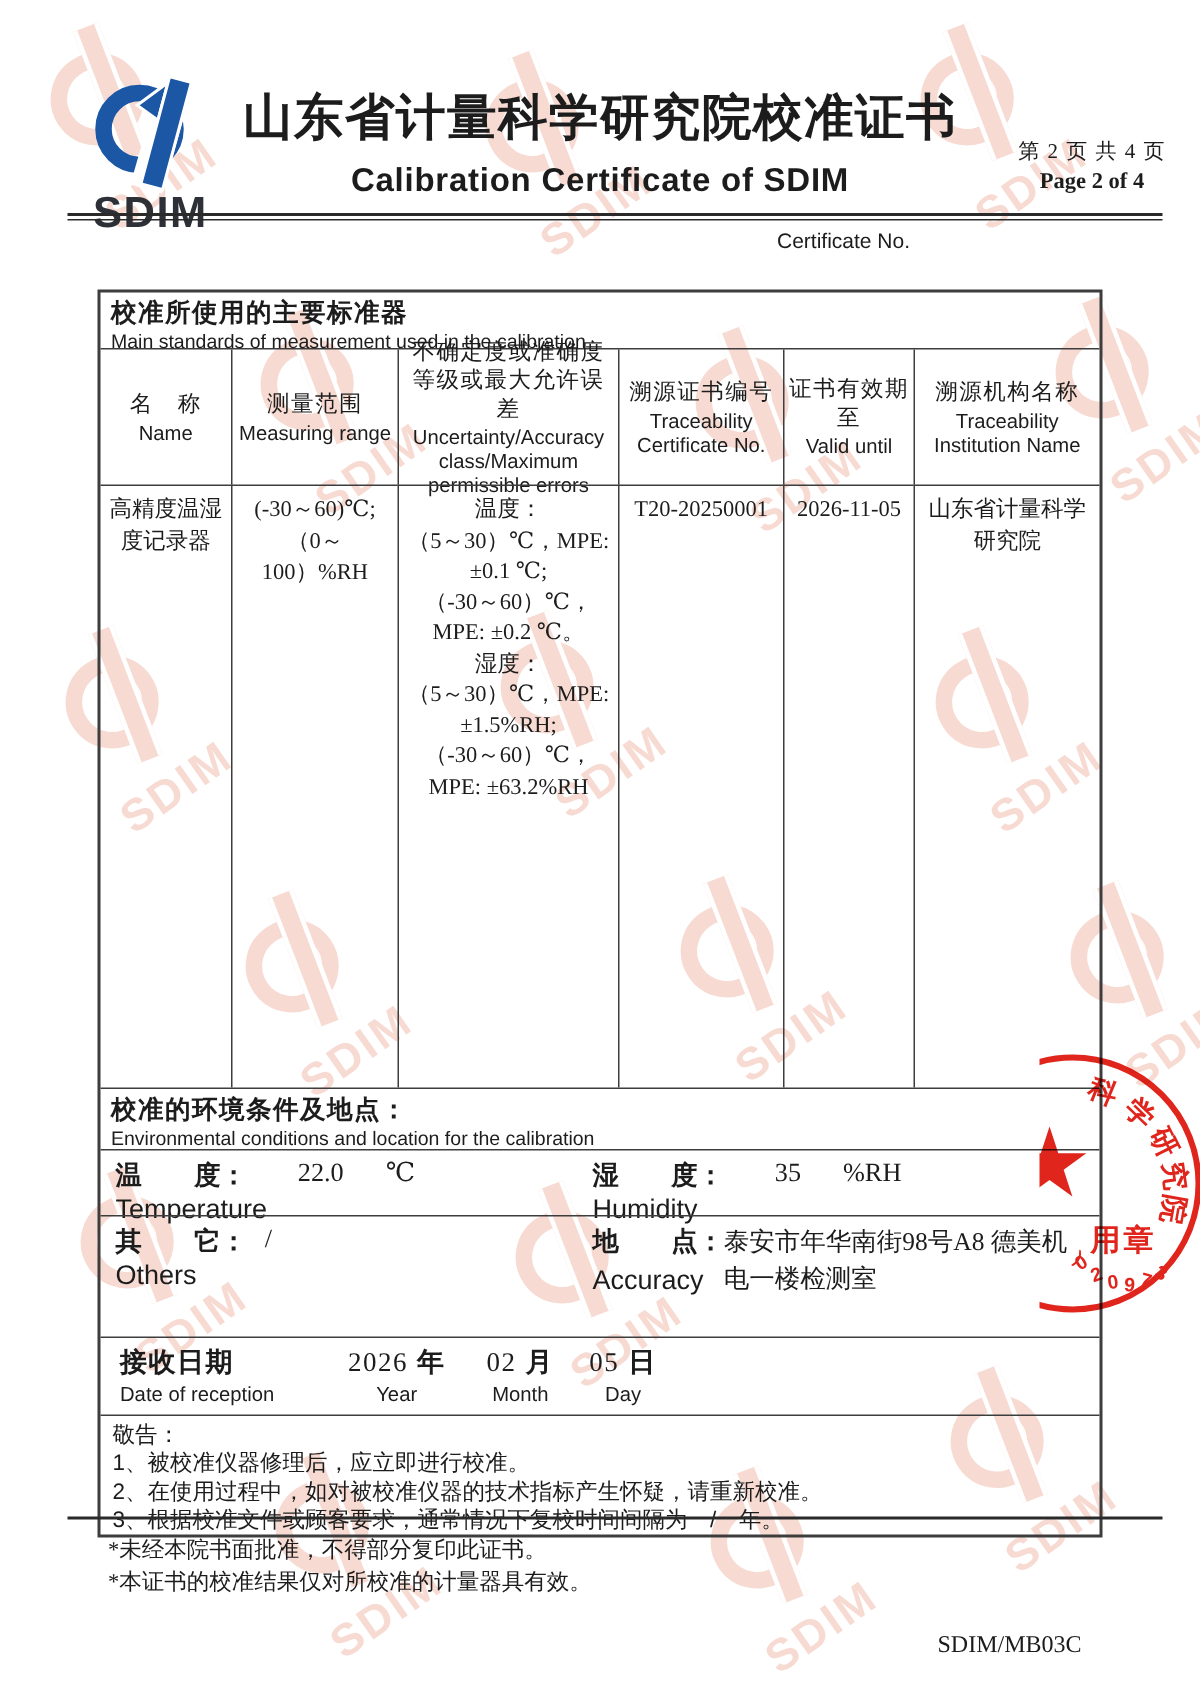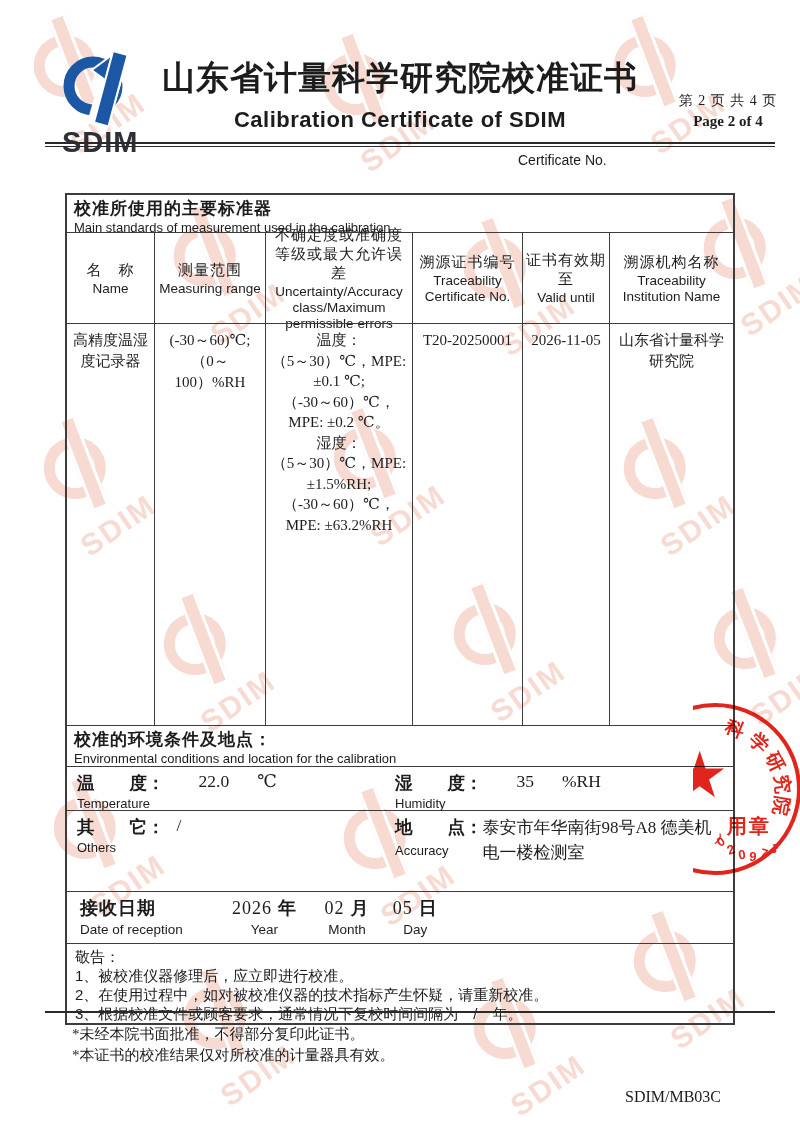--- a/index.html
+++ b/index.html
@@ -55,21 +55,21 @@
   .env-title .en{font-size:13px;}
   .cond-row{position:relative;border-top:1px solid var(--border);}
   .row-th{height:44px;}
   .row-others{height:59px;}
   .grp-left{position:absolute;left:10px;top:4px;}
   .grp-right{position:absolute;left:328px;top:4px;}
   .grp-main{font-family:"Liberation Serif","DejaVu Serif",serif;font-size:17.5px;font-weight:bold;display:flex;align-items:flex-start;}
   .grp-main .val{font-weight:normal;margin-left:34px;}
   .grp-main .unit{font-weight:normal;margin-left:28px;}
   .grp-main .loc-val{font-weight:normal;margin-left:0;width:240px;line-height:25px;font-size:17px;}
-  .grp-en{font-size:13px;margin-top:1px;}
+  .grp-en{font-size:18px;margin-top:1px;}
   .row-reception{height:52px;padding:4px 0 0 13px;white-space:nowrap;margin-top:22px;}
   .rec-b{display:inline-block;vertical-align:top;text-align:center;}
   .rec-b .l1{font-size:18px;font-weight:600;letter-spacing:1px;}
   .rec-b .l1 .num{font-family:"Liberation Serif","DejaVu Serif",serif;font-weight:normal;font-size:18px;}
   .rec-b .l2{font-size:13.5px;font-weight:normal;margin-top:2px;}
   .rec-label{text-align:left;width:135px;}
   .notes{height:80px;border-top:1px solid var(--border);padding:3px 8px 0 8px;font-size:15px;line-height:19px;}
   
   .bottom-rule{position:absolute;left:45px;top:1011px;width:730px;border-top:2px solid #2a2a2a;z-index:2;}
   .footer-notes{position:absolute;left:72px;top:1024px;z-index:2;font-family:"Liberation Serif","DejaVu Serif",serif;font-size:15px;line-height:21px;}

